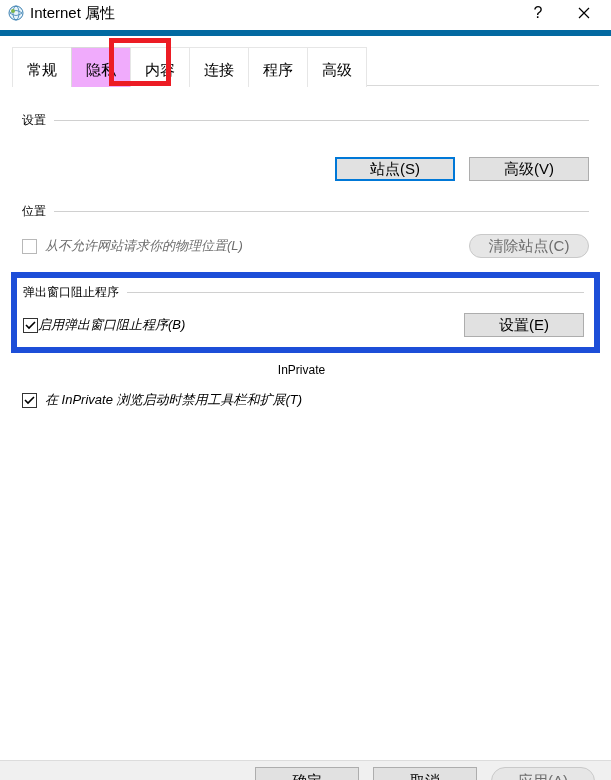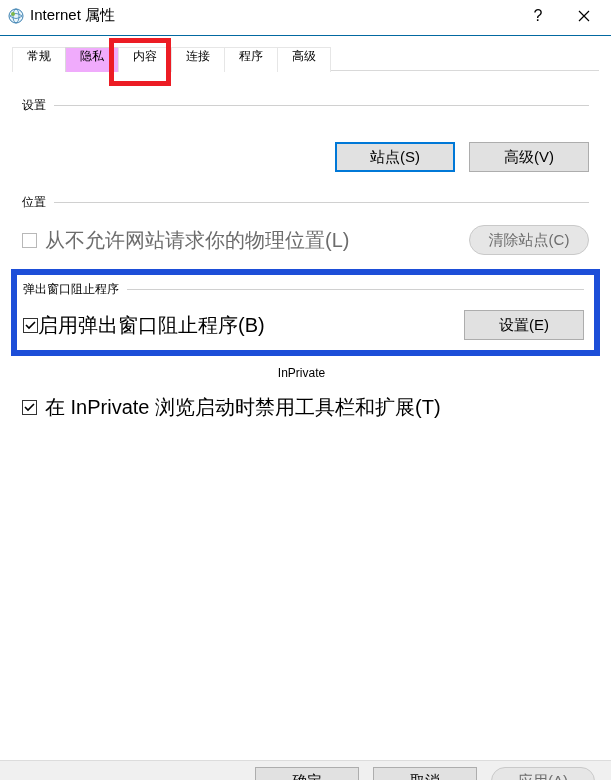--- a/index.html
+++ b/index.html
@@ -1,53 +1,53 @@
 <!DOCTYPE html>
 <html><head>
 <meta charset="utf-8">
 <style>
 * { box-sizing: border-box; margin: 0; padding: 0; font-family: "Microsoft YaHei", "Segoe UI", Tahoma, sans-serif; }
 html, body { width: 611px; height: 780px; overflow: hidden; }
 body { background: #ffffff; font-size: 15px; color: #000; }
 
 
-.titlebar { height: 36px; background: #ffffff; display: flex; align-items: center; padding: 0 4px 4px 8px; border-bottom: 1px solid #0369a1; }
+.titlebar { height: 36px; background: #ffffff; display: flex; align-items: center; padding: 0 4px 4px 8px; border-bottom: 6px solid #0369a1; }
 .titlebar .app-icon { width: 16px; height: 16px; margin-right: 6px; }
 .titlebar .title { flex: 0 0 auto; font-size: 15px; }
 .titlebar .spacer { flex: 1; }
 .titlebar .tb-btn { width: 46px; height: 30px; display: flex; align-items: center; justify-content: center; color: #000; }
 .titlebar .tb-btn svg { width: 12px; height: 12px; }
 .titlebar .help { font-size: 16px; width: 46px; text-align: center; }
 
 
 .tabstrip-wrap { position: relative; padding: 10px 12px 0 12px; }
 .tabstrip { display: flex; align-items: flex-end; }
-.tab { padding: 0 14px 7px; font-size: 12px; background: #ffffff; border: 1px solid #e6e6e6; border-bottom: none; position: relative; top: 1px; margin-right: -1px; color: #000; }
+.tab { padding: 13px 14px 7px; font-size: 15px; background: #ffffff; border: 1px solid #e6e6e6; border-bottom: none; position: relative; top: 1px; margin-right: -1px; color: #000; }
 .tab.active { background: #f0abfc; border-color: #d9d9d9; }
 .tab-bottom-line { border-bottom: 1px solid #d9d9d9; margin-top: -1px; }
 .privacy-highlight { position: absolute; border: 5px solid #ec1c24; pointer-events: none; }
 
 
 .content { padding: 10px 22px 0 22px; }
 
 .group-header { display: flex; align-items: center; margin-top: 16px; margin-bottom: 14px; }
 .group-header .gh-label { font-size: 12px; color: #000; padding-right: 8px; white-space: nowrap; }
 .group-header .gh-line { flex: 1; height: 1px; background: #d0d0d0; }
 
 .row-right-buttons { display: flex; justify-content: flex-end; gap: 14px; margin-top: 28px; margin-bottom: 8px; }
-.win-btn { min-width: 120px; height: 30px; background: #e1e1e1; border: 1px solid #adadad; font-size: 15px; display: inline-flex; align-items: center; justify-content: center; cursor: default; }
+.win-btn { min-width: 120px; height: 24px; background: #e1e1e1; border: 1px solid #adadad; font-size: 15px; display: inline-flex; align-items: center; justify-content: center; cursor: default; }
 .win-btn.focused { border: 2px solid #0078d7; }
 .win-btn.disabled { color: #6d6d6d; background: #e6e6e6; border-color: #c9c9c9; border-radius: 15px; }
 
 .check-row { display: flex; align-items: center; gap: 8px; margin-top: 4px; }
 .check-row.with-btn { justify-content: space-between; }
 .checkbox { width: 15px; height: 15px; border: 1px solid #333; display: inline-flex; align-items: center; justify-content: center; flex-shrink: 0; }
 .checkbox.disabled { border-color: #b8b8b8; }
 .checkbox .tick { width: 11px; height: 11px; }
-.check-label { font-size: 20px; }
+.check-label { font-size: 13px; font-style: italic; }
 .check-label.disabled { color: #6d6d6d; }
 
 
 .popup-highlight { border: 6px solid #1d4ed8; padding: 6px 10px 10px 6px; margin-left: -11px; margin-right: -11px; }
 
 
 .footer { position: absolute; left: 0; right: 0; bottom: 0; height: 40px; background: #f0f0f0; border-top: 1px solid #dcdcdc; display: flex; align-items: center; justify-content: flex-end; gap: 14px; padding: 0 16px; }
 
 .footer { height: 20px; overflow: hidden; align-items: flex-start; padding-top: 6px; }
 .footer .win-btn { height: 28px; min-width: 104px; }

